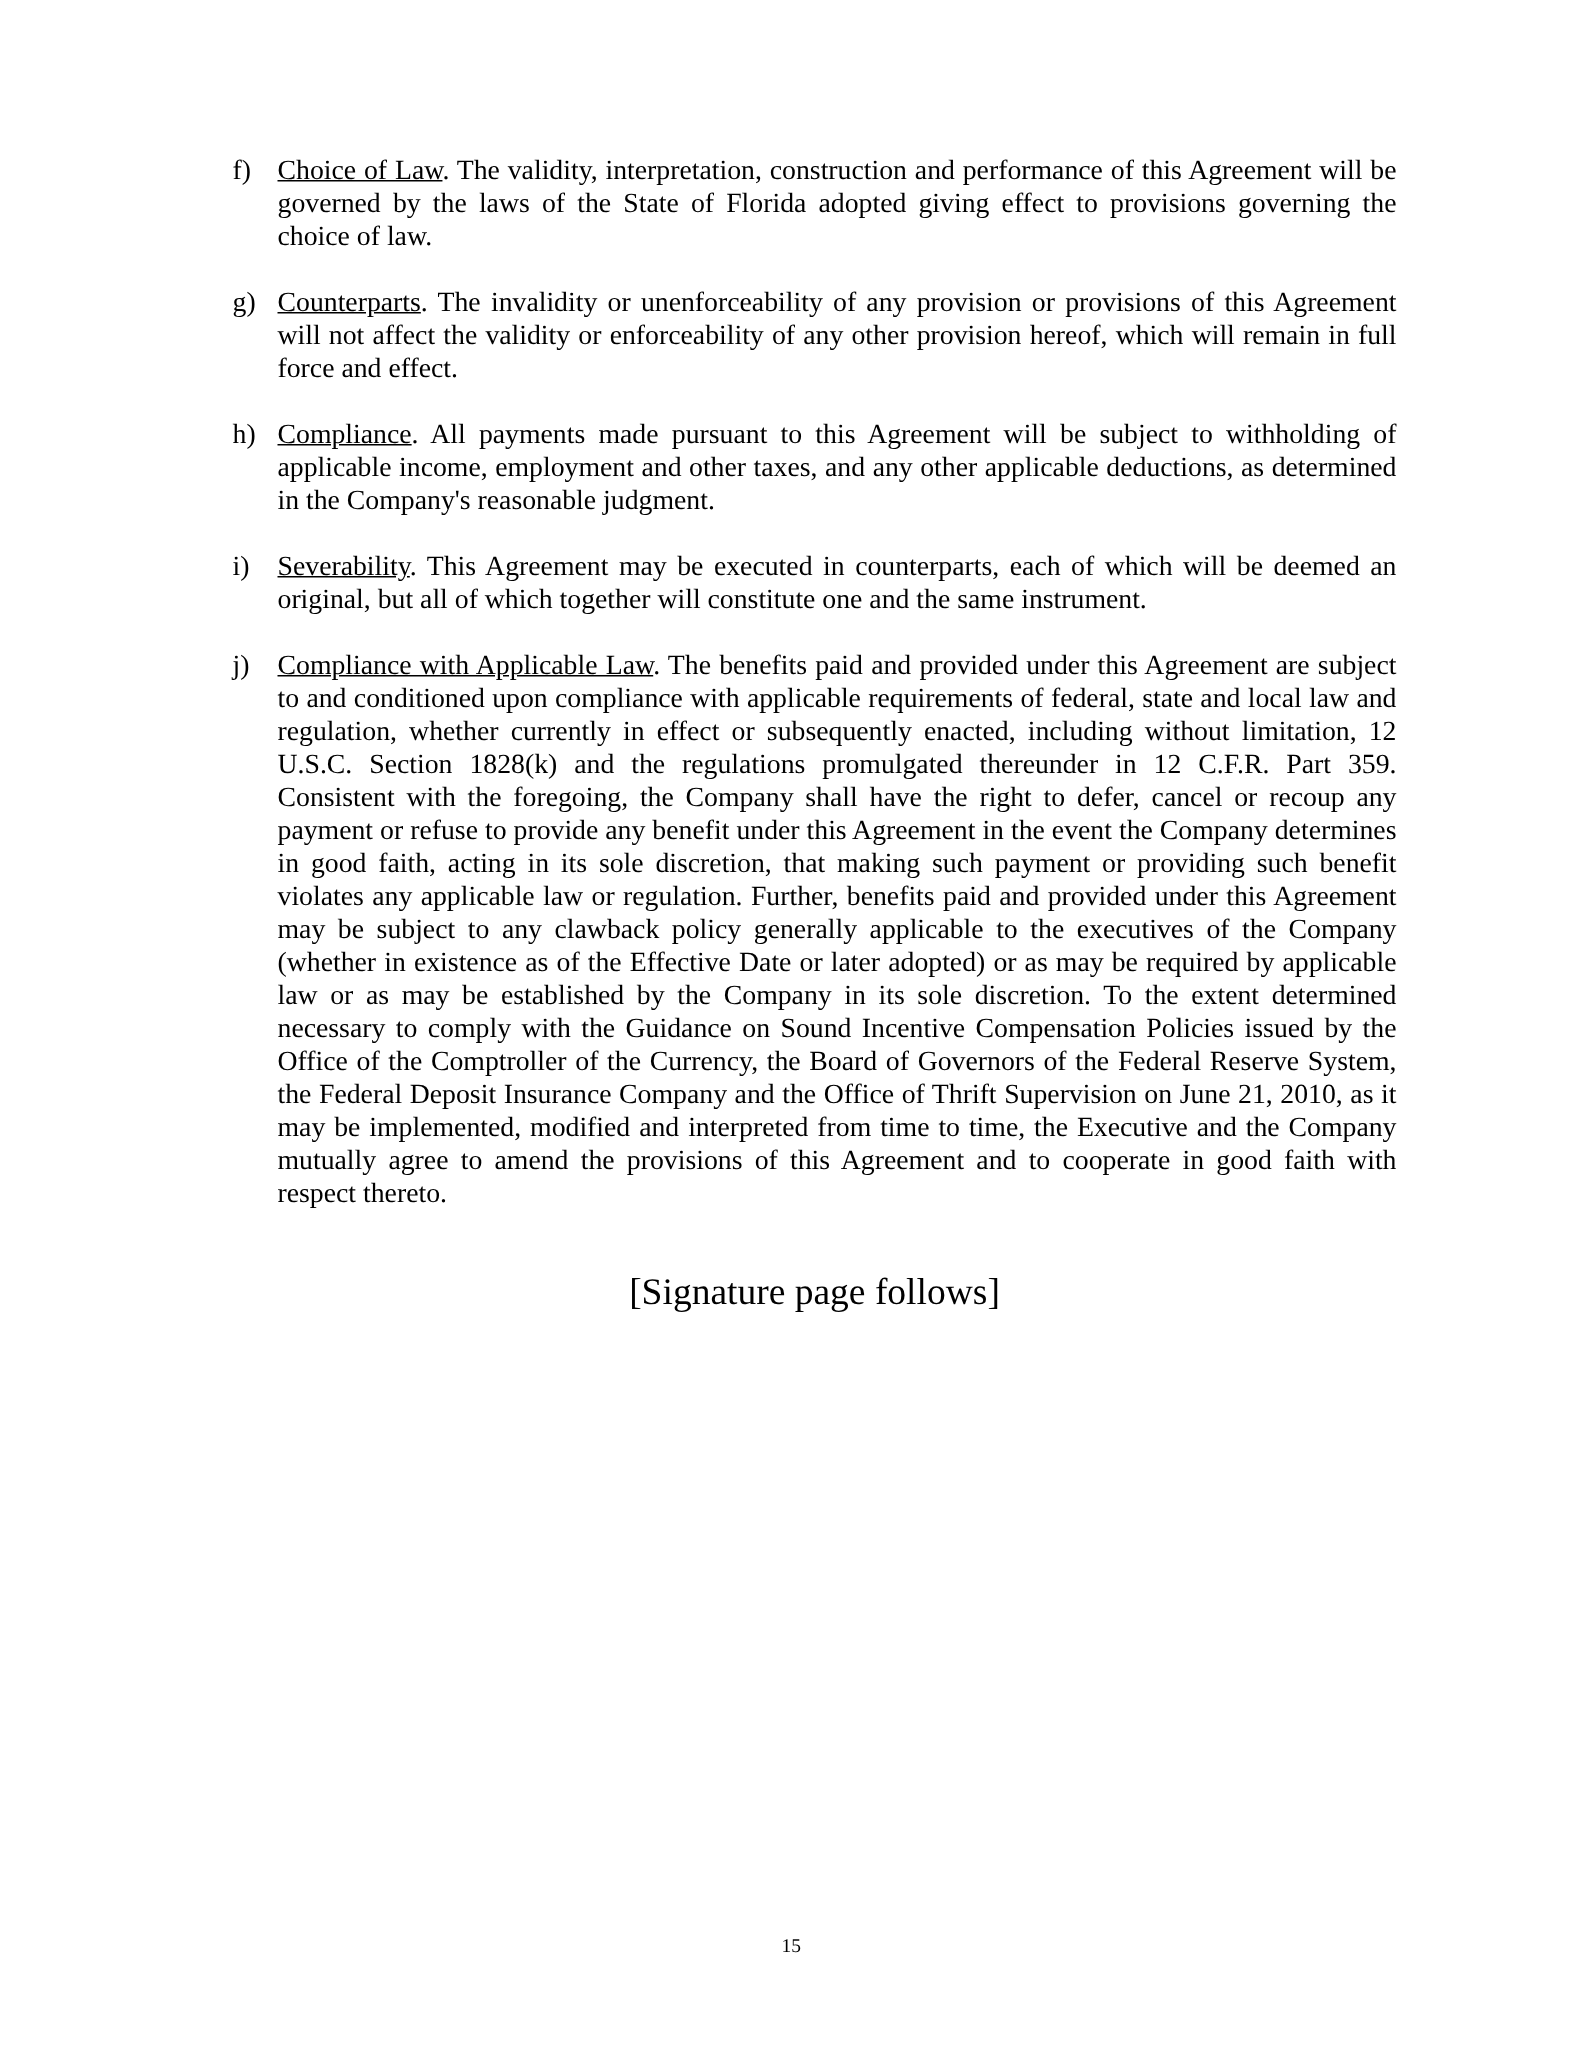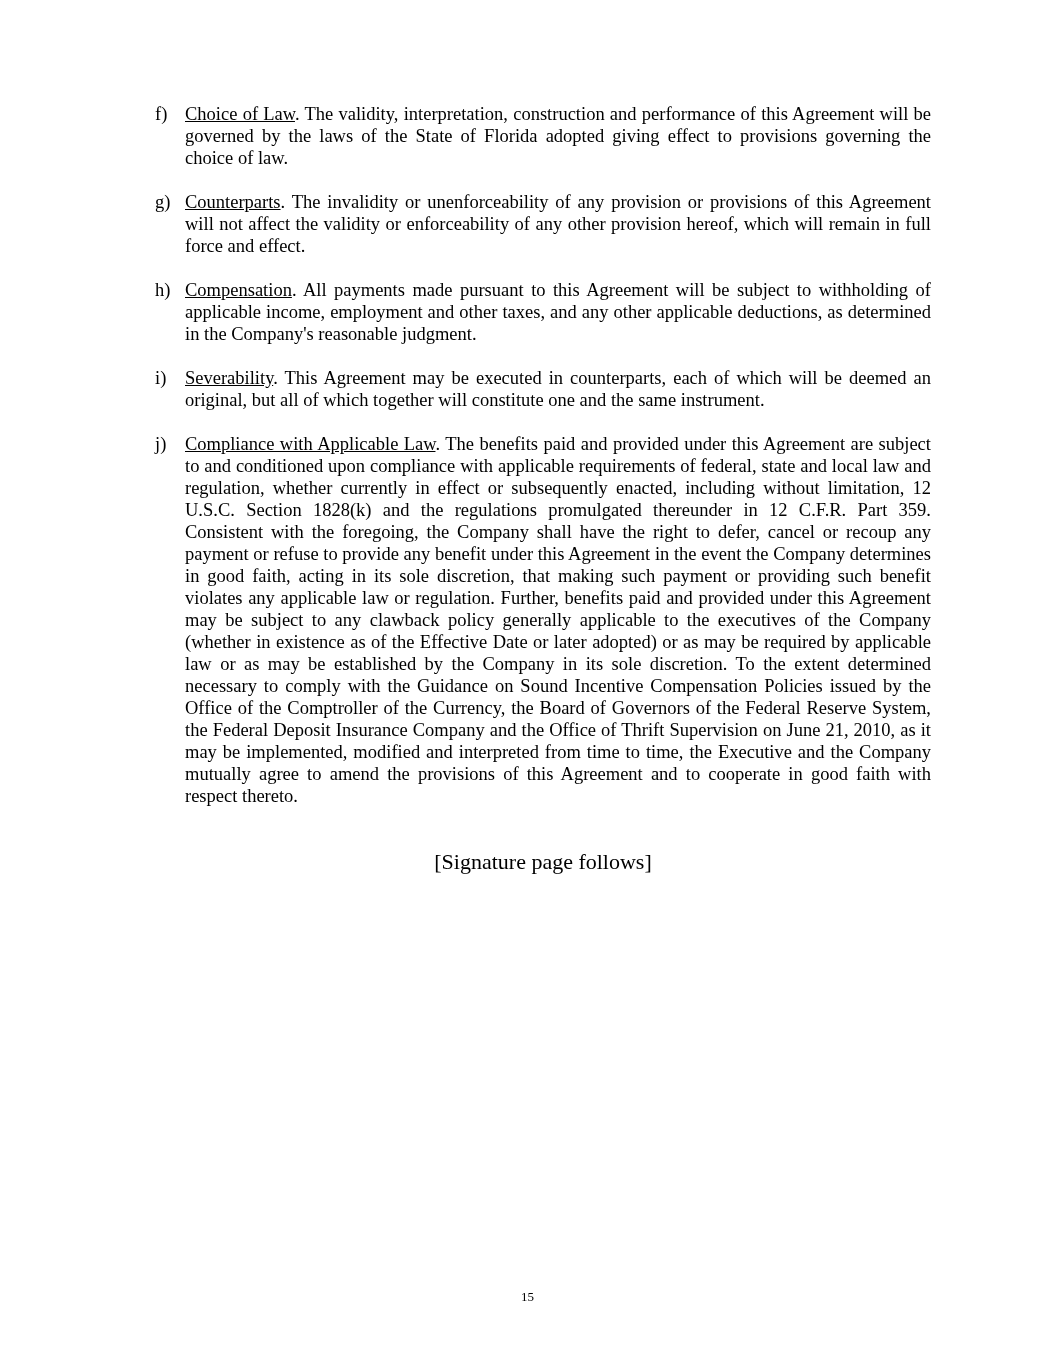--- a/index.html
+++ b/index.html
@@ -34,21 +34,21 @@
     position: absolute;
     left: 0;
     top: 0;
   }
   .clause-heading {
     text-decoration: underline;
     margin-top: 24px;
   }
   .signature-note {
     margin-top: 44px;
-    font-size: 22px;
+    font-size: 25px;
     line-height: 22px;
     text-align: center;
   }
   .page-number {
     position: absolute;
     top: 1286px;
     left: 0;
     width: 100%;
     text-align: center;
     font-size: 13px;
@@ -63,21 +63,21 @@
 
     <div class="clause">
       <span class="clause-label">f)</span><span class="clause-heading">Choice of Law</span><span>.  The validity, interpretation, construction and performance of this Agreement will be governed by the laws of the State of Florida adopted giving effect to provisions governing the choice of law.</span>
     </div>
 
     <div class="clause">
       <span class="clause-label">g)</span><span class="clause-heading">Counterparts</span><span>.  The invalidity or unenforceability of any provision or provisions of this Agreement will not affect the validity or enforceability of any other provision hereof, which will remain in full force and effect.</span>
     </div>
 
     <div class="clause">
-      <span class="clause-label">h)</span><span class="clause-heading">Compensation</span><span>.  All payments made pursuant to this Agreement will be subject to withholding of applicable income, employment and other taxes, and any other applicable deductions, as determined in the Company's reasonable judgment.</span>
+      <span class="clause-label">h)</span><span class="clause-heading">Compliance</span><span>.  All payments made pursuant to this Agreement will be subject to withholding of applicable income, employment and other taxes, and any other applicable deductions, as determined in the Company's reasonable judgment.</span>
     </div>
 
     <div class="clause">
       <span class="clause-label">i)</span><span class="clause-heading">Severability</span><span>.  This Agreement may be executed in counterparts, each of which will be deemed an original, but all of which together will constitute one and the same instrument.</span>
     </div>
 
     <div class="clause">
       <span class="clause-label">j)</span><span class="clause-heading">Compliance with Applicable Law</span><span>.  The benefits paid and provided under this Agreement are subject to and conditioned upon compliance with applicable requirements of federal, state and local law and regulation, whether currently in effect or subsequently enacted, including without limitation, 12 U.S.C. Section 1828(k) and the regulations promulgated thereunder in 12 C.F.R. Part 359.  Consistent with the foregoing, the Company shall have the right to defer, cancel or recoup any payment or refuse to provide any benefit under this Agreement in the event the Company determines in good faith, acting in its sole discretion, that making such payment or providing such benefit violates any applicable law or regulation.  Further, benefits paid and provided under this Agreement may be subject to any clawback policy generally applicable to the executives of the Company (whether in existence as of the Effective Date or later adopted) or as may be required by applicable law or as may be established by the Company in its sole discretion.  To the extent determined necessary to comply with the Guidance on Sound Incentive Compensation Policies issued by the Office of the Comptroller of the Currency, the Board of Governors of the Federal Reserve System, the Federal Deposit Insurance Company and the Office of Thrift Supervision on June 21, 2010, as it may be implemented, modified and interpreted from time to time, the Executive and the Company mutually agree to amend the provisions of this Agreement and to cooperate in good faith with respect thereto.</span>
     </div>
 

